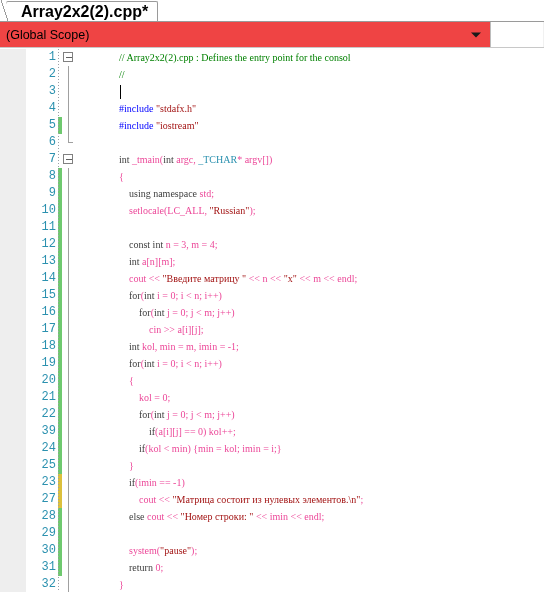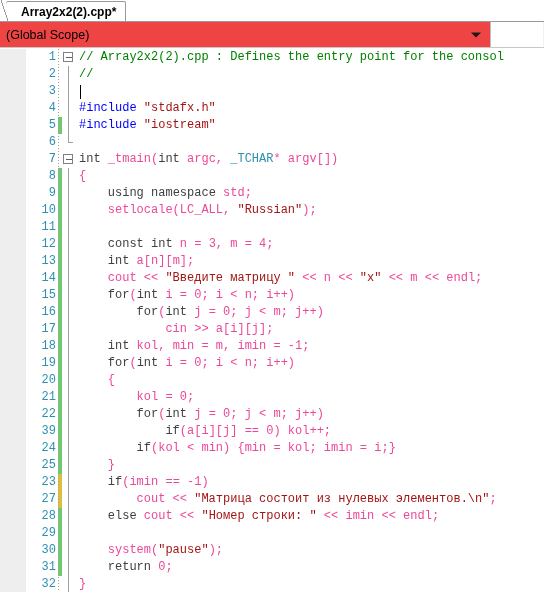--- a/index.html
+++ b/index.html
@@ -16,21 +16,21 @@
     height:22px;background:#ffffff;position:relative;
     border-bottom:1px solid #9a9a9a;
     box-sizing:border-box;
   }
   .tabstrip .leftgap{position:absolute;left:0;top:0;width:6px;height:21px;background:#ffffff;}
   .tab{
     position:absolute;left:6px;top:1px;height:20px;
     padding:0 9px 0 14px;
     background:#ffffff;
     border:1px solid #9a9a9a;border-bottom:none;
-    font-size:12px;font-weight:bold;color:#000000;
+    font-size:16px;font-weight:bold;color:#000000;
     line-height:20px;white-space:nowrap;
     box-sizing:border-box;
     border-top-left-radius:2px;border-top-right-radius:2px;
     
   }
   .tab:before{
     content:"";position:absolute;left:-6px;bottom:0;
     width:0;height:0;
     border-bottom:20px solid #ffffff;
     border-left:6px solid transparent;
@@ -78,23 +78,23 @@
   .gutter{
     width:32px;flex:0 0 32px;background:#ffffff;
     font-family:"Liberation Mono", monospace;
     font-size:12px;color:#2b91af;
     text-align:right;padding-right:2px;box-sizing:border-box;
   }
   .marginbar{width:4px;flex:0 0 4px;background:#ffffff;position:relative;}
   .outline{width:14px;flex:0 0 14px;background:#ffffff;position:relative;}
   .code{
     flex:1 1 auto;position:relative;background:#ffffff;
-    font-family:Liberation Mono, monospace;
-    font-size:12px;
-    overflow:hidden;white-space:pre;
+    font-family:Liberation Serif, serif;
+    font-size:10px;
+    overflow:hidden;white-space:pre;margin-left:40px;
   }
 
   .ln, .mk, .ol, .cl{height:17px;line-height:17px;}
   .gutter .ln{display:block;}
   .marginbar .mk{display:block;width:4px;}
   .outline .ol{display:block;position:relative;}
   .code .cl{display:block;padding-left:3px;color:#000000;}
 
   
   .gutsep{

